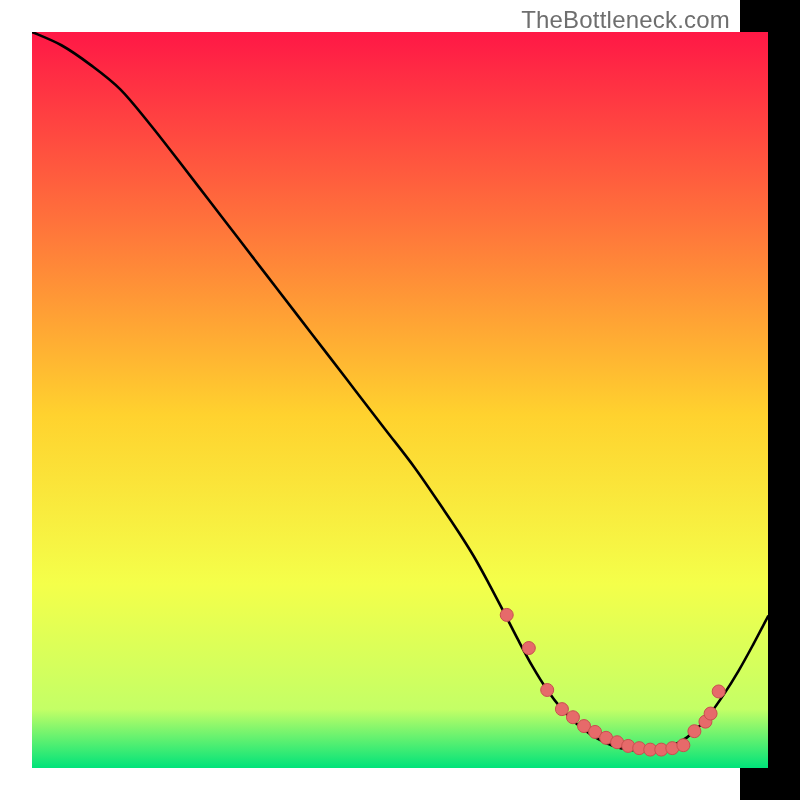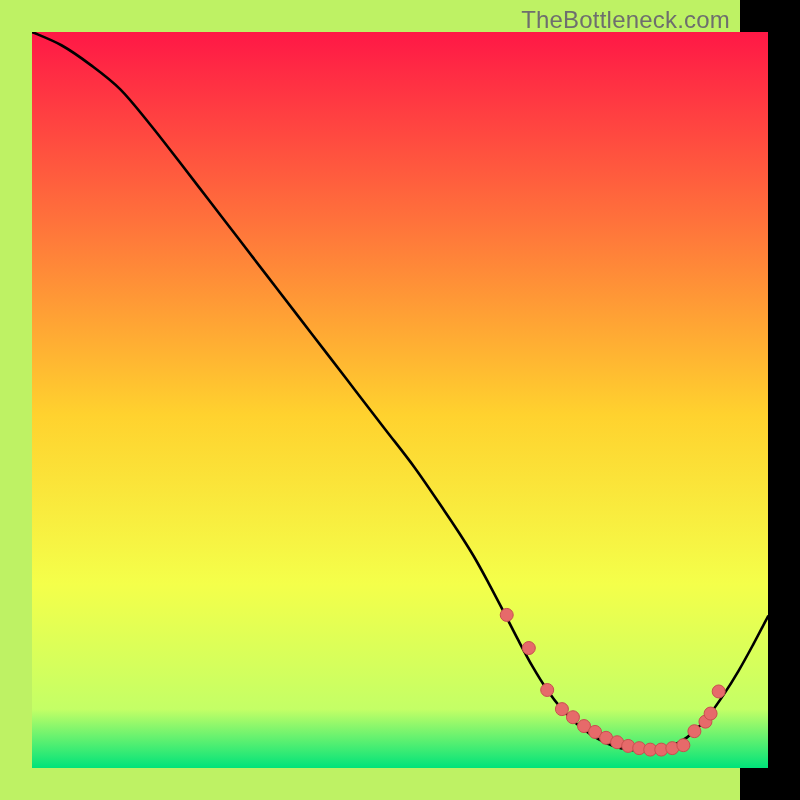--- a/index.html
+++ b/index.html
@@ -1,21 +1,21 @@
 <!DOCTYPE html>
 <html><head>
 <meta charset="utf-8">
 <style>
   * { margin: 0; padding: 0; box-sizing: border-box; }
   html, body { width: 800px; height: 800px; background: #000; overflow: hidden; }
   .stage {
     position: relative;
     width: 740px;
     height: 800px;
-    background: #bef264;
+    background: #ffffff;
   }
   .watermark {
     position: absolute;
     top: 6px;
     right: 10px;
     font-family: Arial, Helvetica, sans-serif;
     font-size: 24px;
     color: #6e6e6e;
     letter-spacing: 0.2px;
     user-select: none;

